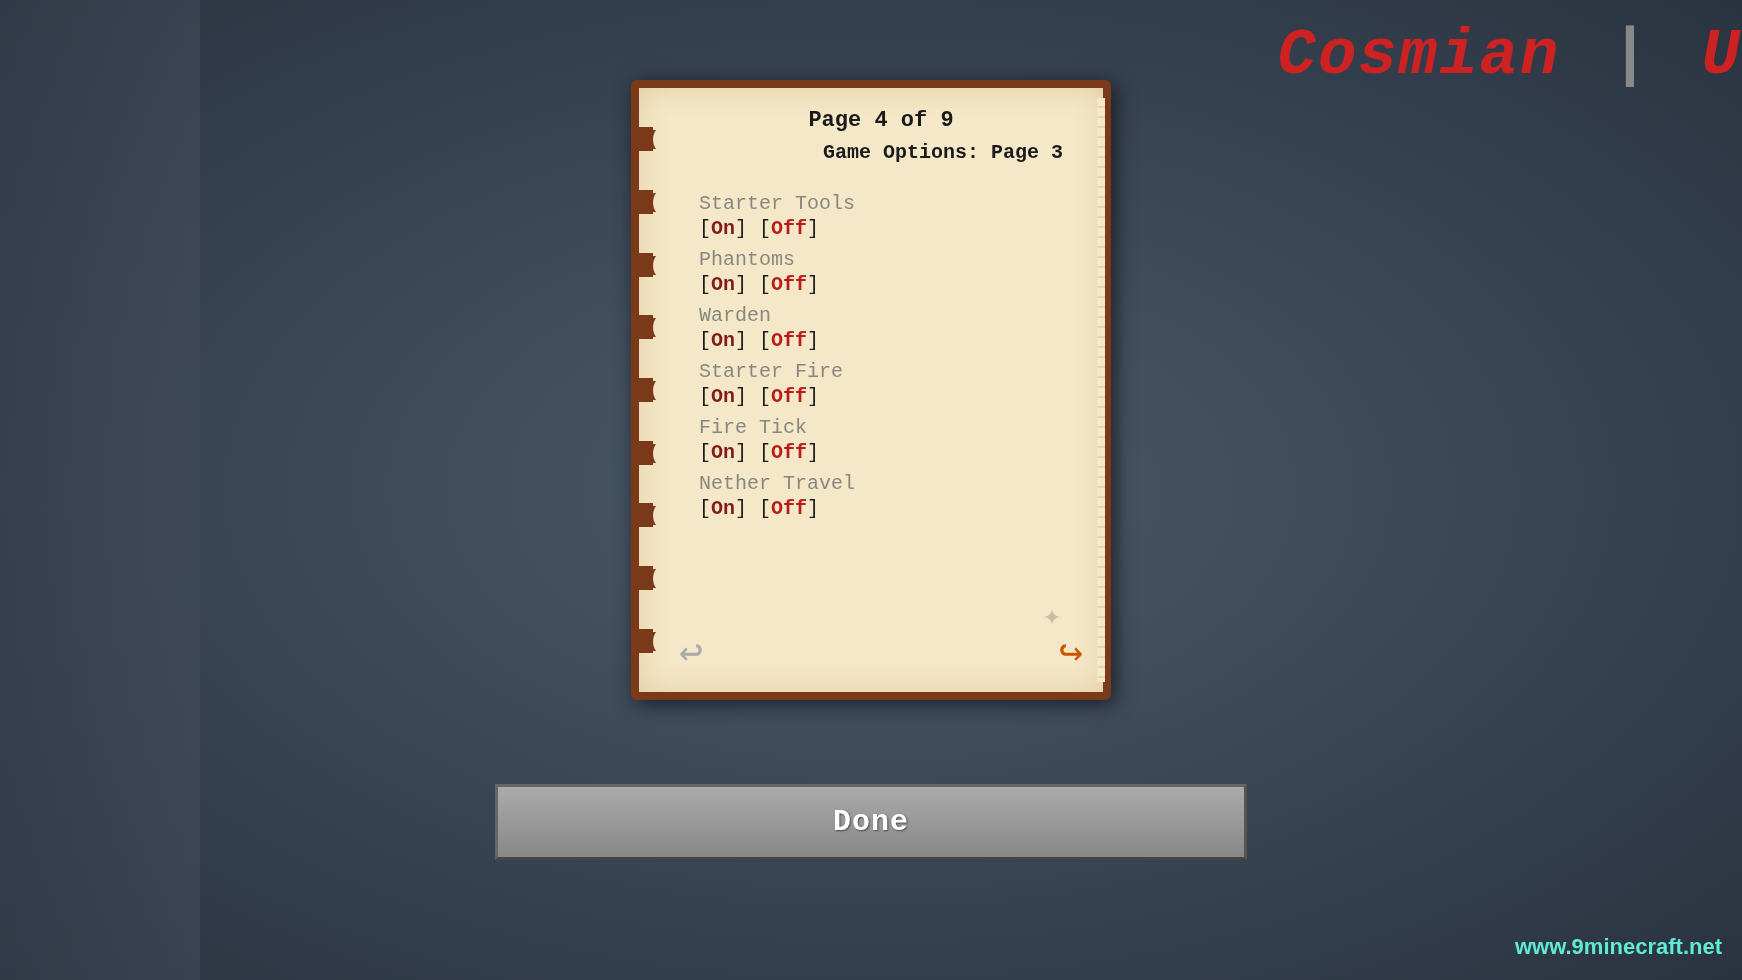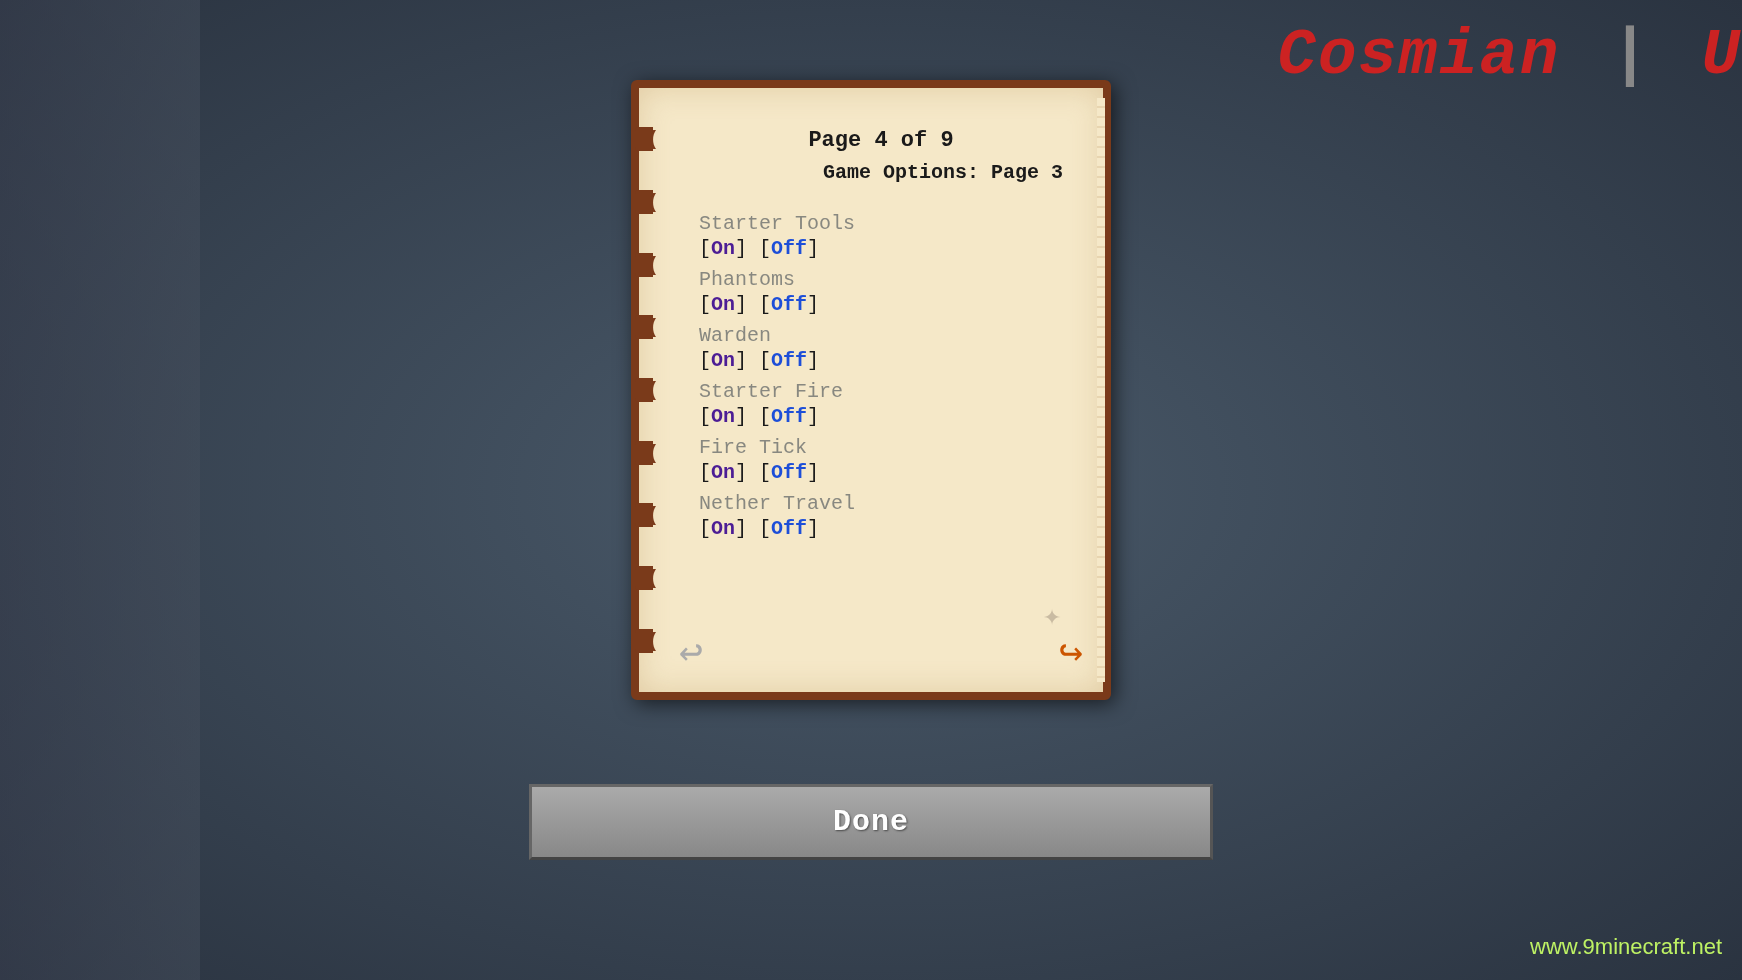--- a/index.html
+++ b/index.html
@@ -42,22 +42,22 @@
       color: #888;
       margin: 0 10px;
     }
 
     
     .watermark {
       position: absolute;
       bottom: 20px;
       right: 20px;
       font-size: 22px;
-      font-weight: normal;
-      color: #bef264;
+      font-weight: bold;
+      color: #5eead4;
       z-index: 10;
       font-family: Arial, sans-serif;
     }
 
     
     .book-wrapper {
       position: relative;
       z-index: 5;
       display: flex;
       flex-direction: column;
@@ -66,21 +66,21 @@
       margin-top: -40px;
     }
 
     .book {
       width: 480px;
       min-height: 620px;
       background: #f5e8c8;
       border: 8px solid #7a3a1a;
       border-radius: 6px;
       position: relative;
-      padding: 40px 40px 70px 60px;
+      padding: 20px 40px 70px 60px;
       box-shadow: 4px 4px 20px rgba(0,0,0,0.6), inset 0 0 30px rgba(180,140,80,0.3);
     }
 
     
     .book-spine {
       position: absolute;
       left: -4px;
       top: 0;
       bottom: 0;
       width: 18px;
@@ -171,26 +171,26 @@
       margin-bottom: 2px;
     }
 
     .option-controls {
       font-size: 20px;
       font-family: 'Courier New', monospace;
       color: #1a1a1a;
     }
 
     .on-btn {
-      color: #4c1d95;
+      color: #7f1d1d;
       font-weight: bold;
     }
 
     .off-btn {
-      color: #1d4ed8;
+      color: #b91c1c;
       font-weight: bold;
     }
 
     .bracket {
       color: #1a1a1a;
     }
 
     
     .book-nav {
       position: absolute;
@@ -211,21 +211,21 @@
     .nav-arrow-left {
       color: #aaaaaa;
     }
 
     .nav-arrow-right {
       color: #cc5500;
     }
 
     
     .done-button {
-      width: 684px;
+      width: 752px;
       padding: 18px;
       background: linear-gradient(to bottom, #aaaaaa, #888888);
       border: 3px solid #666666;
       border-bottom-color: #444;
       border-right-color: #555;
       font-size: 30px;
       font-weight: bold;
       color: #ffffff;
       text-align: center;
       cursor: pointer;

